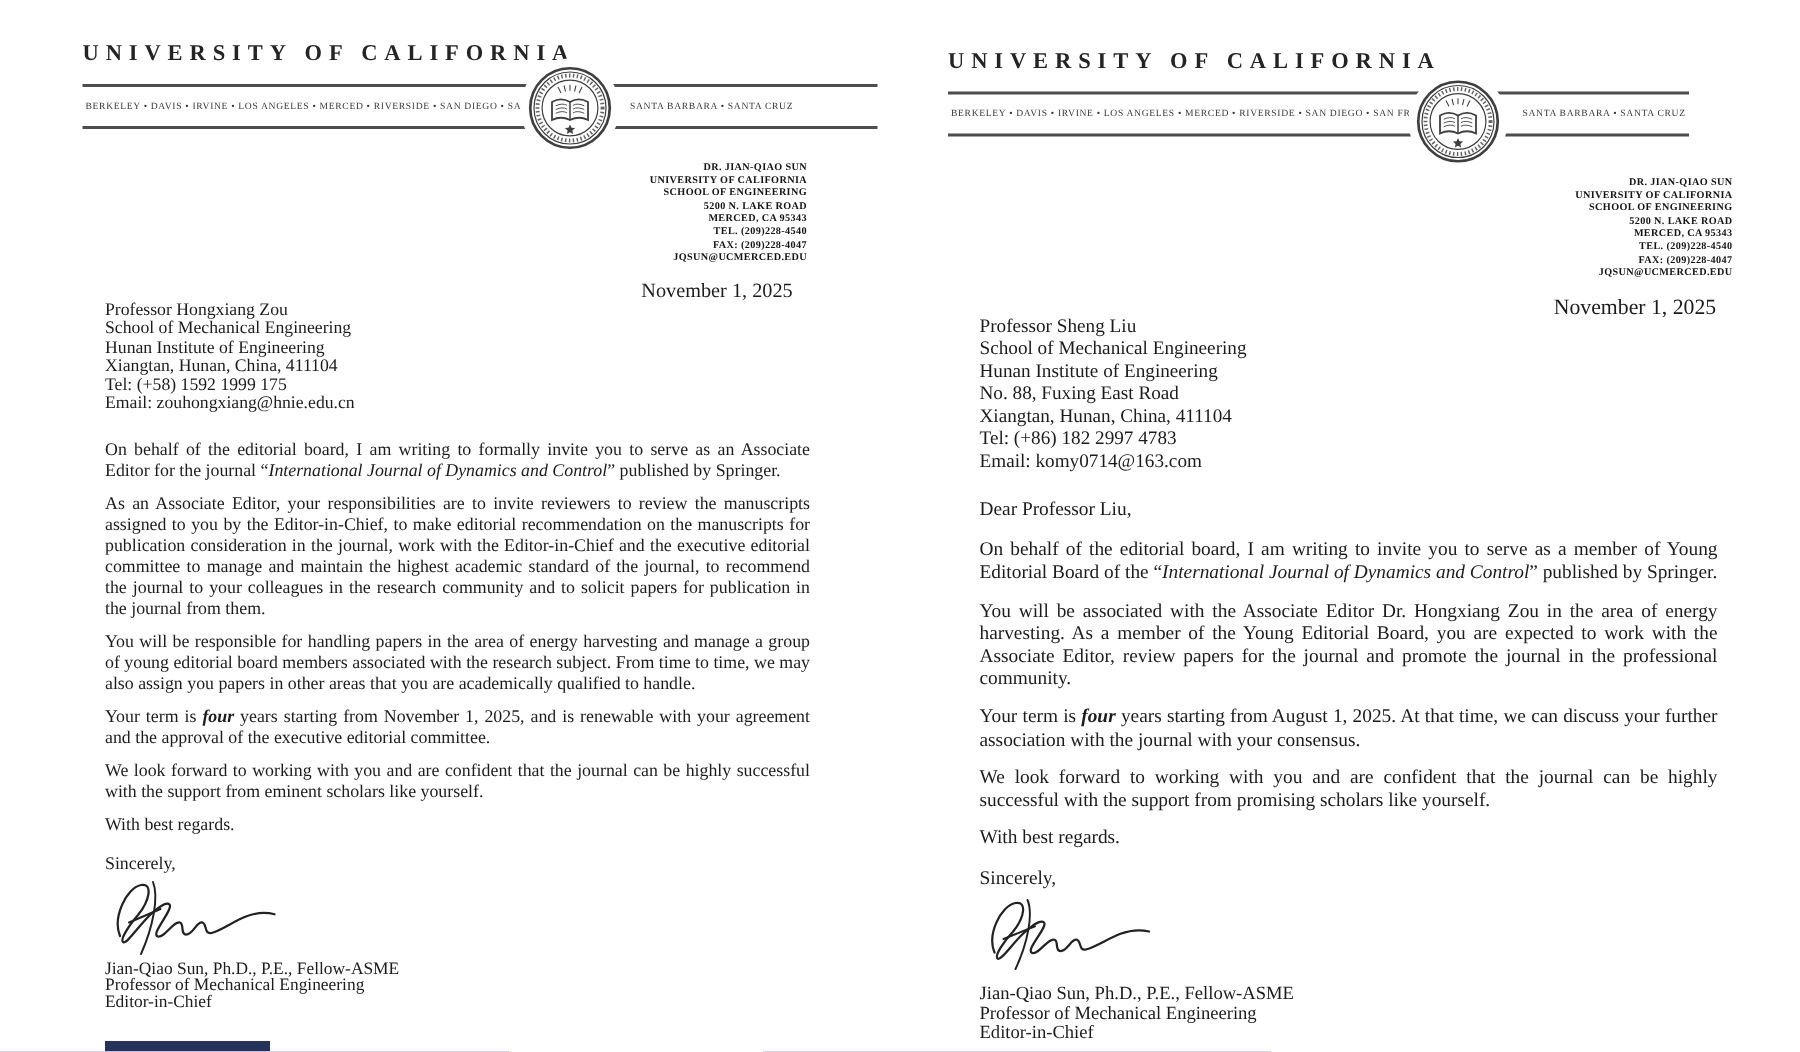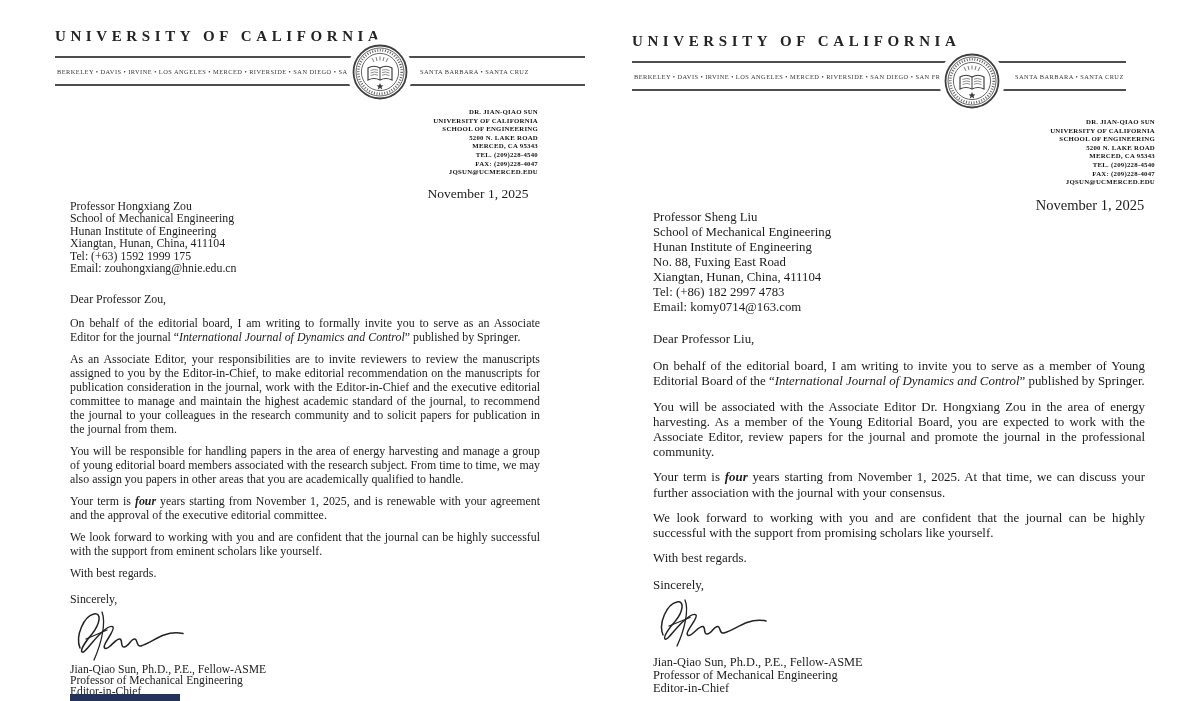--- a/index.html
+++ b/index.html
@@ -99,26 +99,25 @@
         <div>TEL. (209)228-4540</div>
         <div>FAX: (209)228-4047</div>
         <div>JQSUN@UCMERCED.EDU</div>
       </div>
     <div class="date">November 1, 2025</div>
     <div class="recipient">
         <div>Professor Hongxiang Zou</div>
         <div>School of Mechanical Engineering</div>
         <div>Hunan Institute of Engineering</div>
         <div>Xiangtan, Hunan, China, 411104</div>
-        <div>Tel: (+63) 1592 1999 175</div>
+        <div>Tel: (+58) 1592 1999 175</div>
         <div>Email: zouhongxiang@hnie.edu.cn</div>
       </div>
 
     <div class="content">
-      <div class="salutation">Dear Professor Zou,</div>
       <div>
           <p class="body-para"><span class="seg-n">On behalf of the editorial board, I am writing to formally invite you to serve as an Associate Editor for the journal “</span><span class="seg-i">International Journal of Dynamics and Control</span><span class="seg-n">” published by Springer.</span></p>
           <p class="body-para"><span class="seg-n">As an Associate Editor, your responsibilities are to invite reviewers to review the manuscripts assigned to you by the Editor-in-Chief, to make editorial recommendation on the manuscripts for publication consideration in the journal, work with the Editor-in-Chief and the executive editorial committee to manage and maintain the highest academic standard of the journal, to recommend the journal to your colleagues in the research community and to solicit papers for publication in the journal from them.</span></p>
           <p class="body-para"><span class="seg-n">You will be responsible for handling papers in the area of energy harvesting and manage a group of young editorial board members associated with the research subject. From time to time, we may also assign you papers in other areas that you are academically qualified to handle.</span></p>
           <p class="body-para"><span class="seg-n">Your term is </span><span class="seg-bi">four</span><span class="seg-n"> years starting from November 1, 2025, and is renewable with your agreement and the approval of the executive editorial committee.</span></p>
           <p class="body-para"><span class="seg-n">We look forward to working with you and are confident that the journal can be highly successful with the support from eminent scholars like yourself.</span></p>
         </div>
       <div class="regards">With best regards.</div>
       <div class="closing">Sincerely,</div>
       <svg class="signature" width="120" height="54" viewBox="0 0 120 54">
@@ -177,21 +176,21 @@
         <div>Xiangtan, Hunan, China, 411104</div>
         <div>Tel: (+86) 182 2997 4783</div>
         <div>Email: komy0714@163.com</div>
       </div>
 
     <div class="content">
       <div class="salutation">Dear Professor Liu,</div>
       <div>
           <p class="body-para"><span class="seg-n">On behalf of the editorial board, I am writing to invite you to serve as a member of Young Editorial Board of the “</span><span class="seg-i">International Journal of Dynamics and Control</span><span class="seg-n">” published by Springer.</span></p>
           <p class="body-para"><span class="seg-n">You will be associated with the Associate Editor Dr. Hongxiang Zou in the area of energy harvesting. As a member of the Young Editorial Board, you are expected to work with the Associate Editor, review papers for the journal and promote the journal in the professional community.</span></p>
-          <p class="body-para"><span class="seg-n">Your term is </span><span class="seg-bi">four</span><span class="seg-n"> years starting from November 1, 2025. At that time, we can discuss your further association with the journal with your consensus.</span></p>
+          <p class="body-para"><span class="seg-n">Your term is </span><span class="seg-bi">four</span><span class="seg-n"> years starting from August 1, 2025. At that time, we can discuss your further association with the journal with your consensus.</span></p>
           <p class="body-para"><span class="seg-n">We look forward to working with you and are confident that the journal can be highly successful with the support from promising scholars like yourself.</span></p>
         </div>
       <div class="regards">With best regards.</div>
       <div class="closing">Sincerely,</div>
       <svg class="signature" width="120" height="52" viewBox="0 0 120 52">
         <path d="M8 39 C3 27 12 8 22 6 C30 4.5 28 16 20 25.5 C14 32 8 41 10 43 C12 45 20 33 27 26.5 C33 20.8 39 17 41 19 C43 21 36 29 33 35 C31 39 33 41 37 38 C41 35 45 29.5 48 30.5 C51 31.5 48 38 52 38 C57 38 59 29.5 63 30.5 C66 31.5 64 38 69 37 C76 35 84 29.5 92 26.5 C98 24.3 105 23.5 111 25" fill="none" stroke="#222" stroke-width="1.5" stroke-linecap="round"></path>
         <path d="M30 4 C34 13.5 30 33 22 50 M14 30 L35 21.5" fill="none" stroke="#222" stroke-width="1.3" stroke-linecap="round"></path>
       </svg>
       <div class="signer">
           <div>Jian-Qiao Sun, Ph.D., P.E., Fellow-ASME</div>

